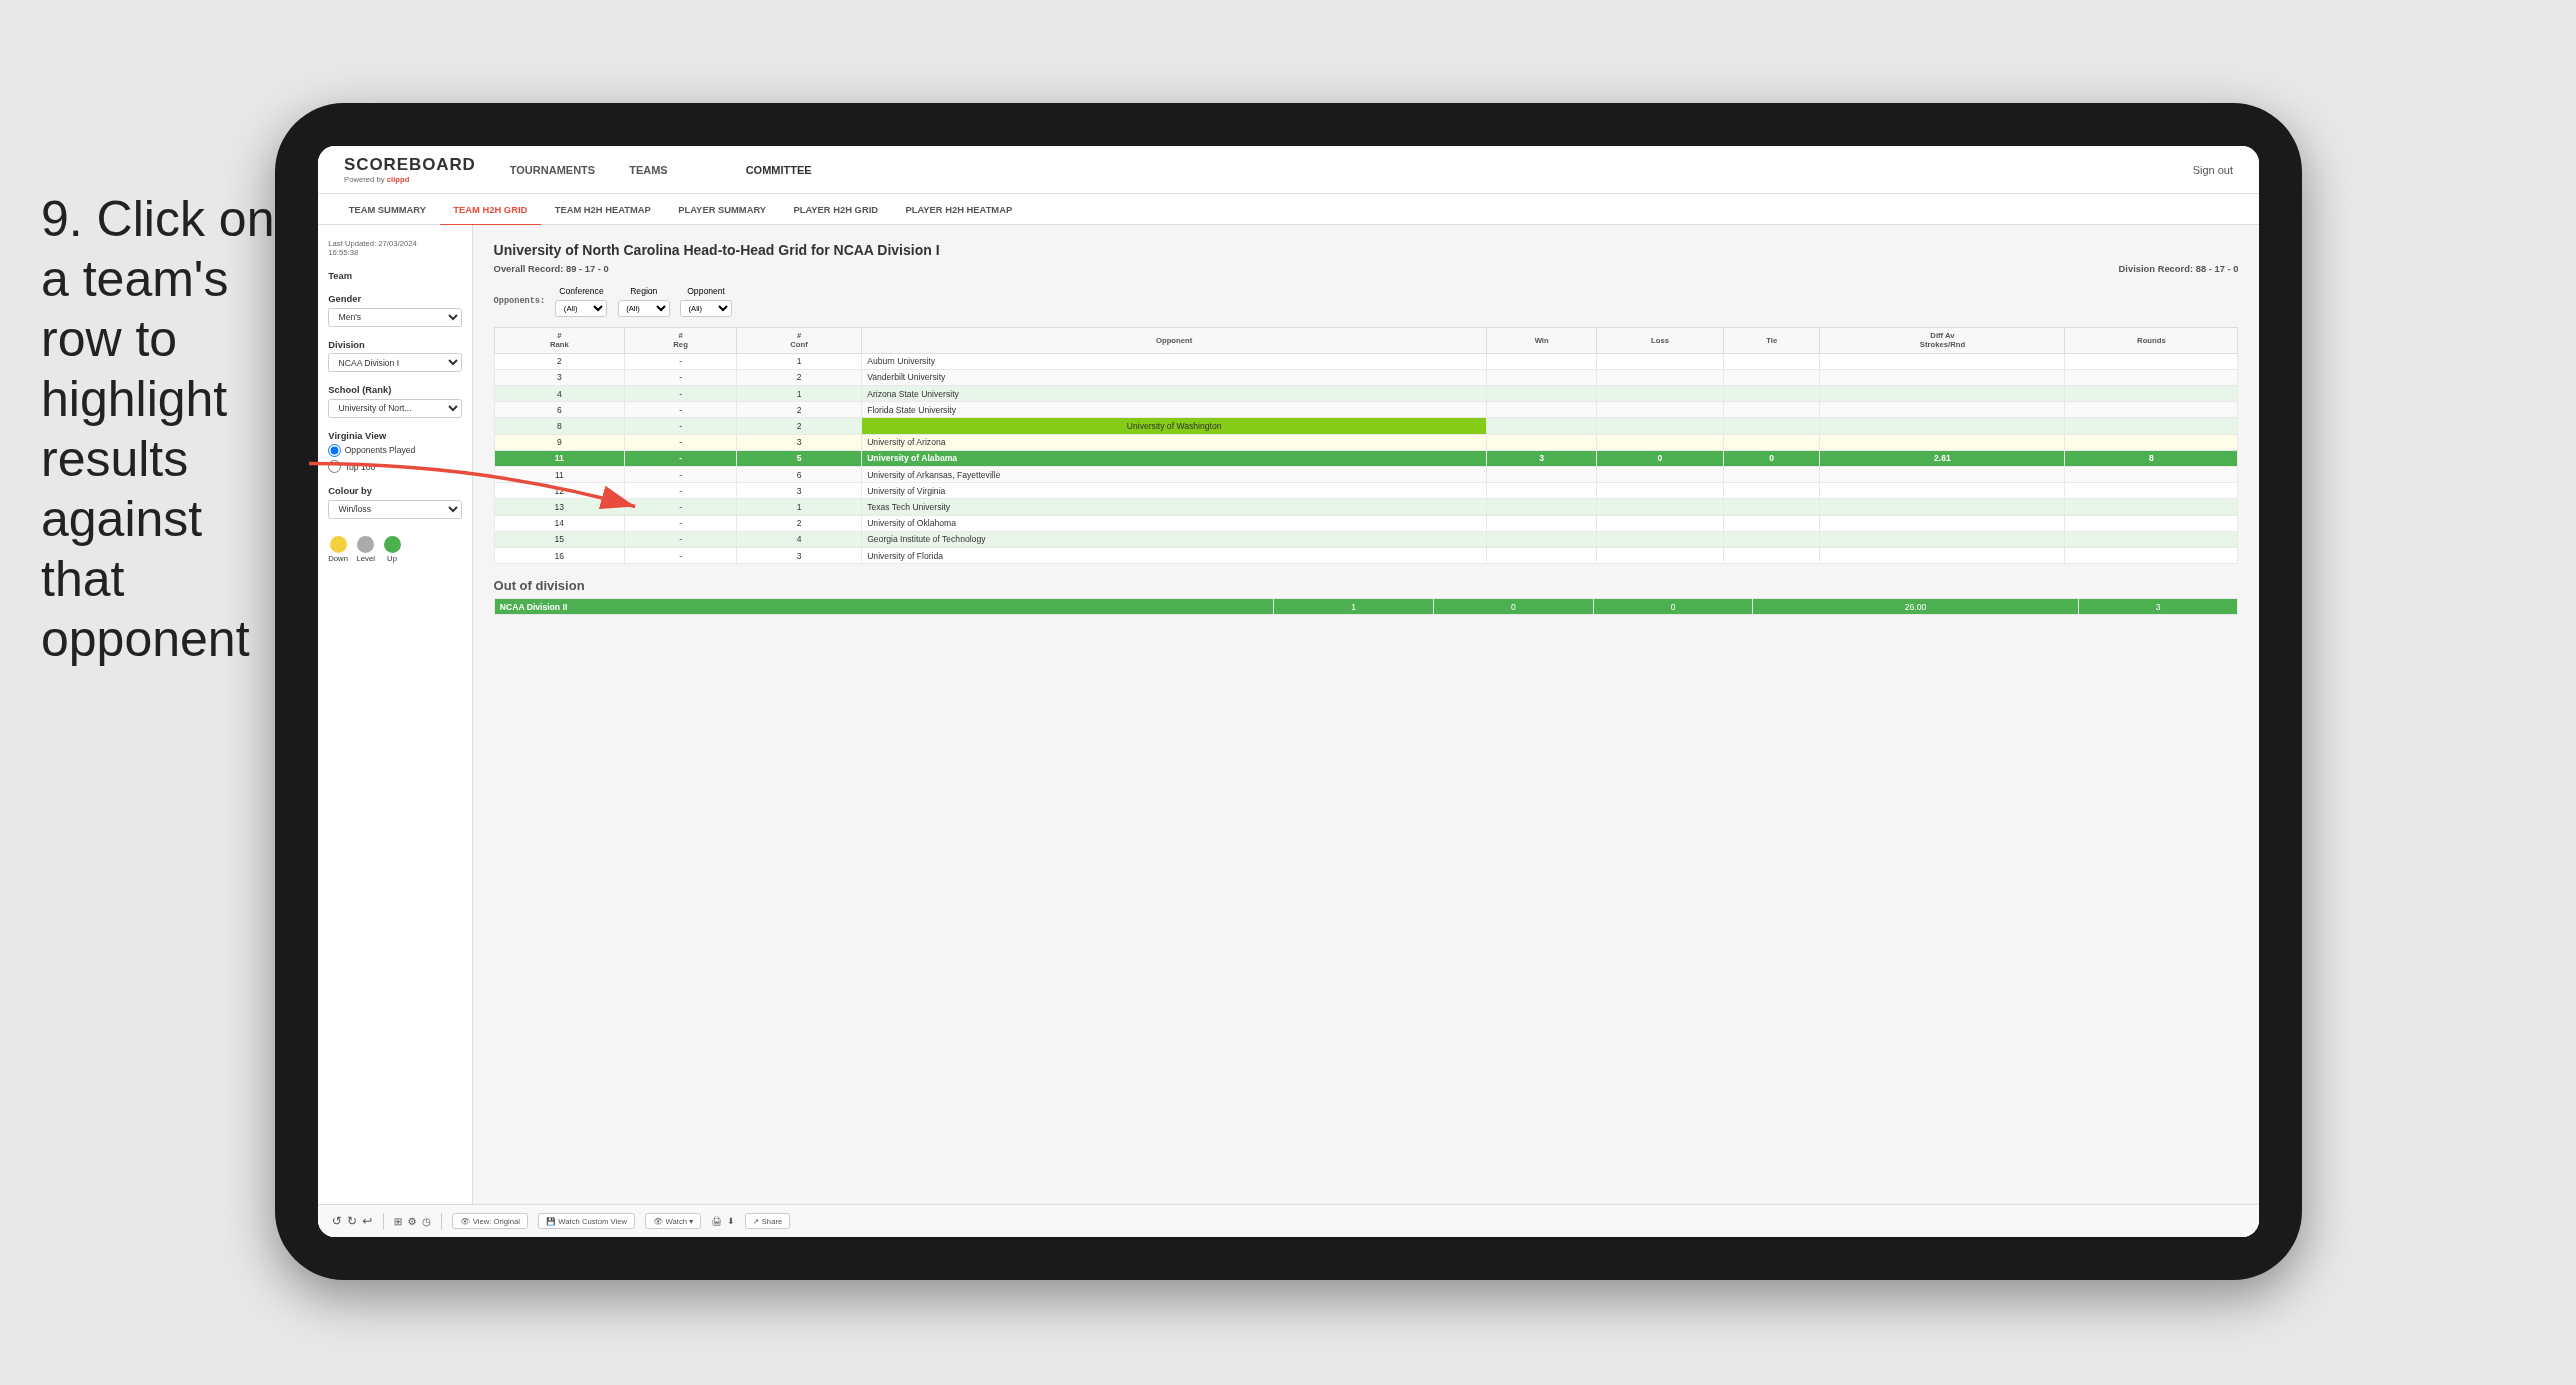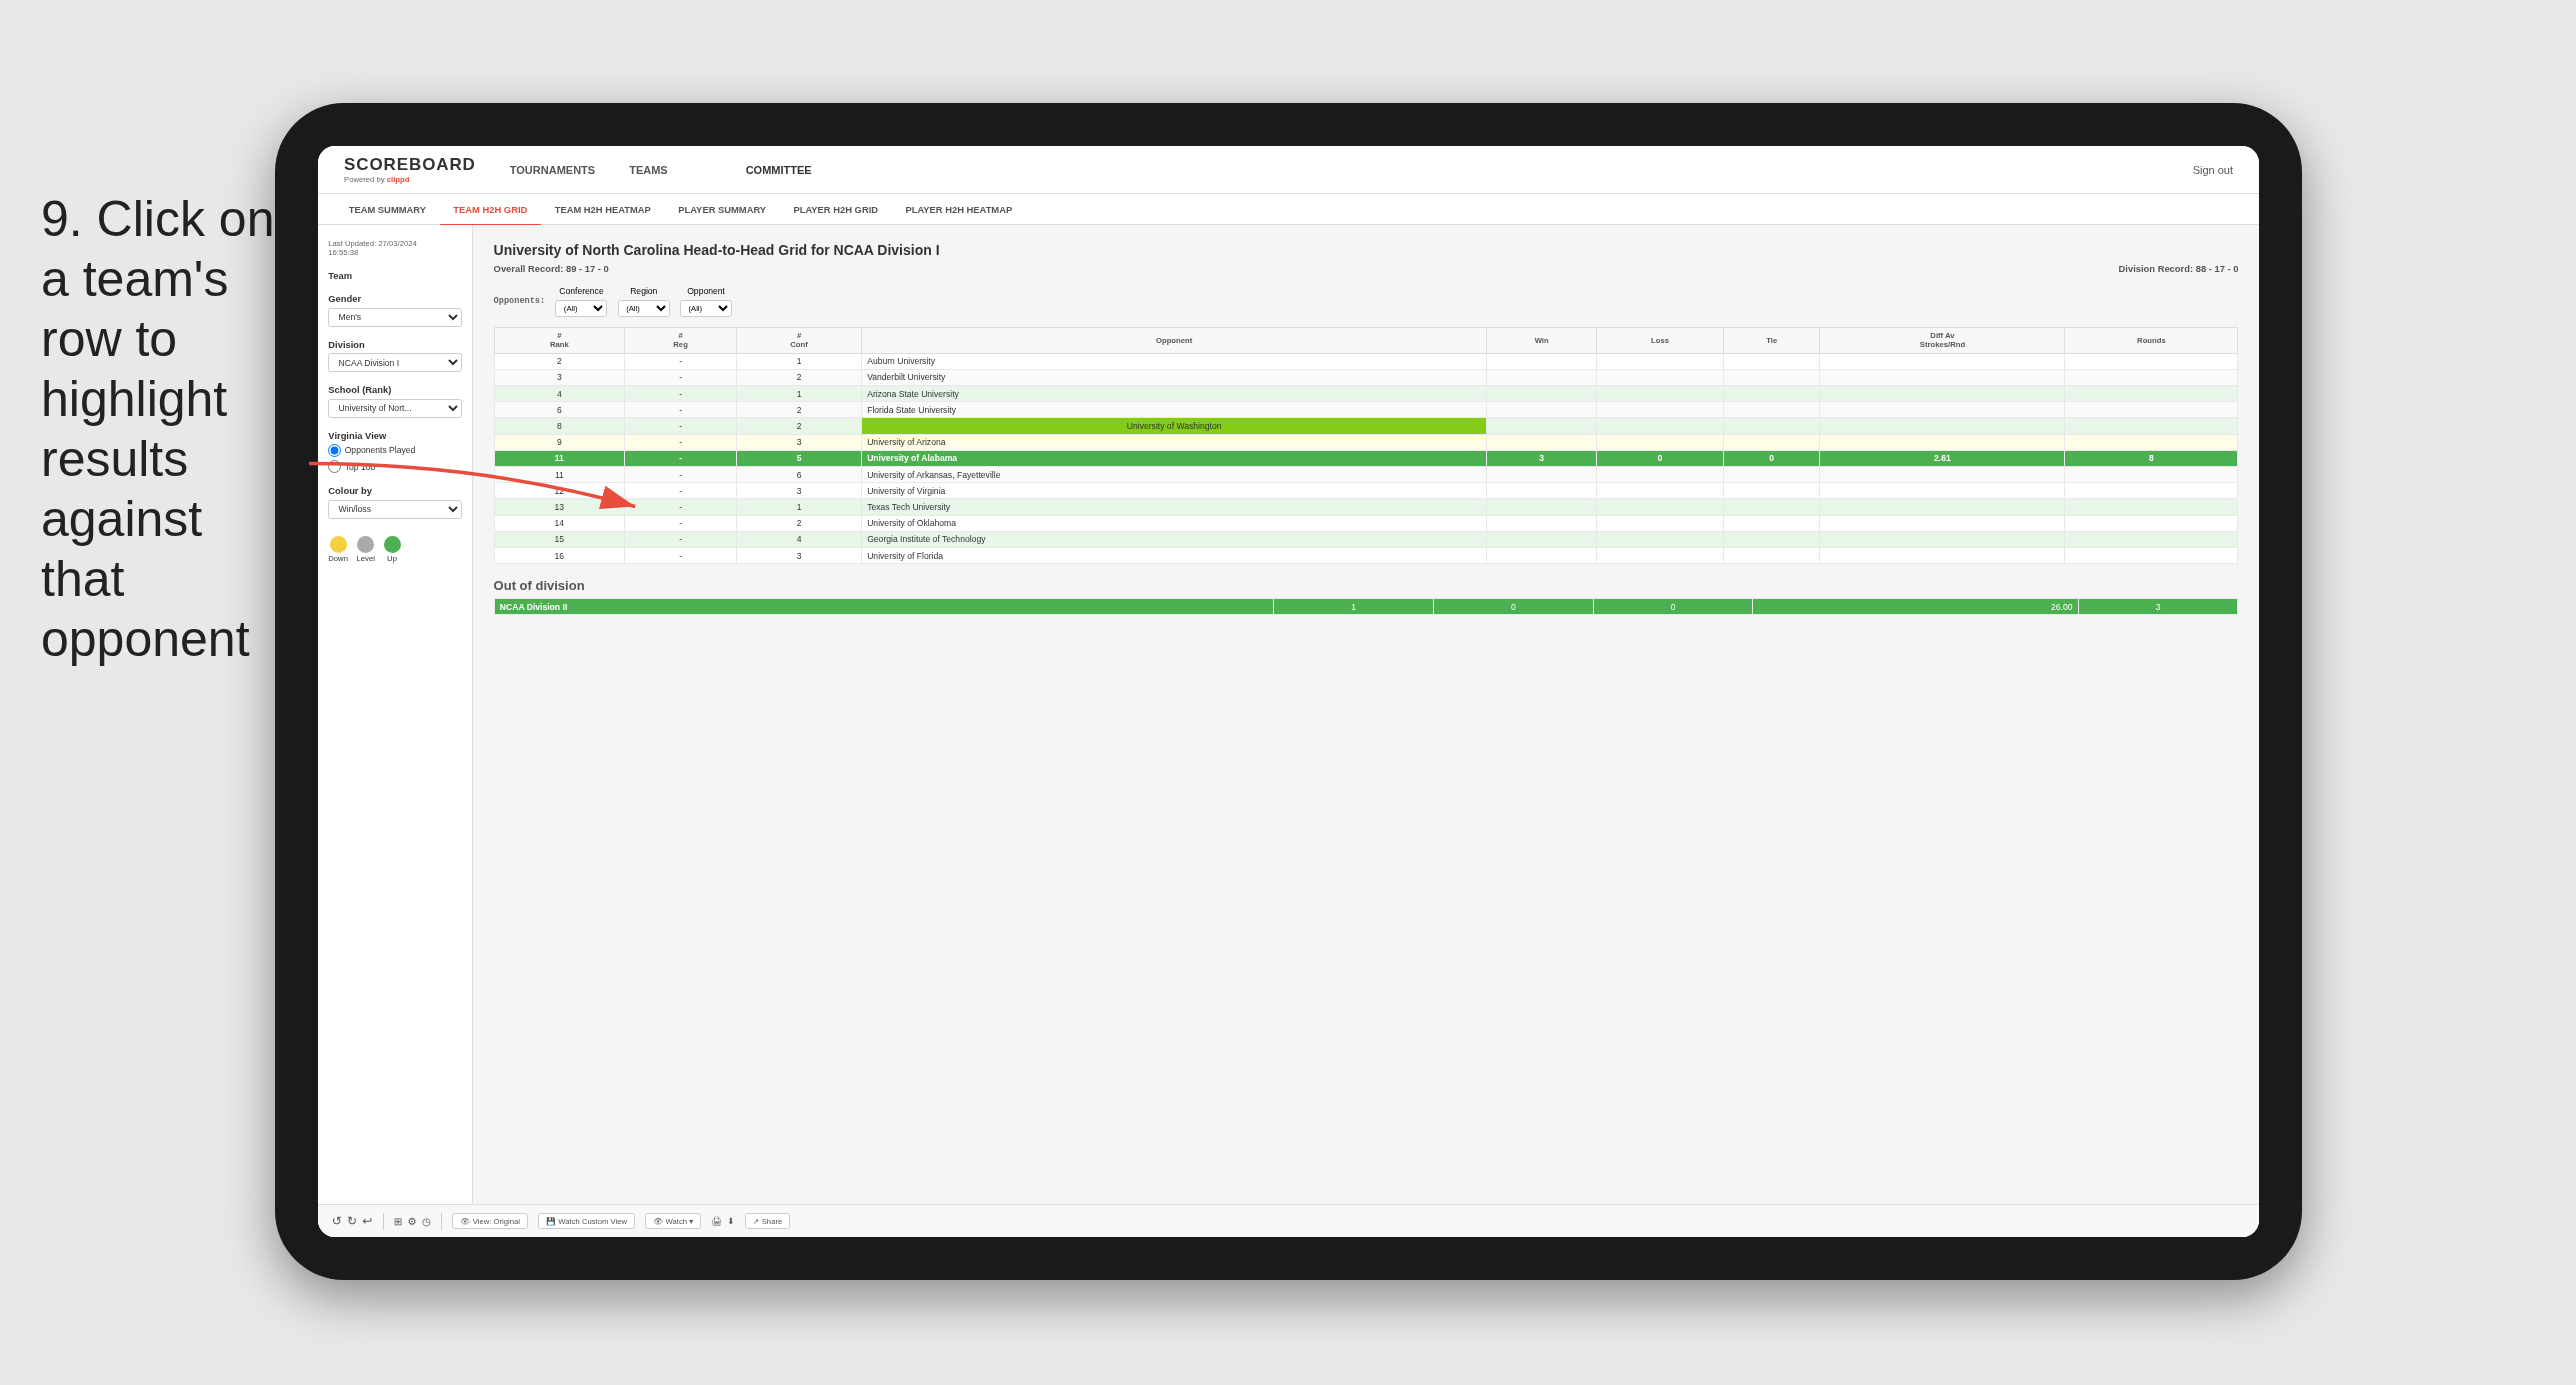--- a/index.html
+++ b/index.html
@@ -670,21 +670,21 @@
 
         <div class="out-of-division">
           <div class="out-of-division-title">Out of division</div>
           <table class="data-table">
             <tbody>
               <tr class="out-div-row">
                 <td style="color:white;background:#4caf50;font-weight:600;" colspan="3">NCAA Division II</td>
                 <td style="color:white;background:#4caf50;text-align:center;">1</td>
                 <td style="color:white;background:#4caf50;text-align:center;">0</td>
                 <td style="color:white;background:#4caf50;text-align:center;">0</td>
-                <td style="color:white;background:#4caf50;text-align:right;">26.00</td>
+                <td style="color:white;background:#4caf50;text-align:center;">26.00</td>
                 <td style="color:white;background:#4caf50;text-align:center;">3</td>
               </tr>
             </tbody>
           </table>
         </div>
 
       </div>
     </div>
 
     <div class="bottom-toolbar">

